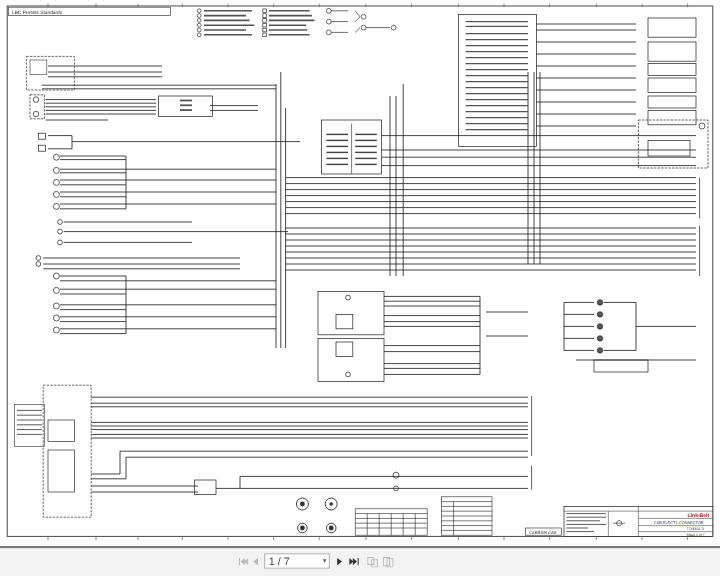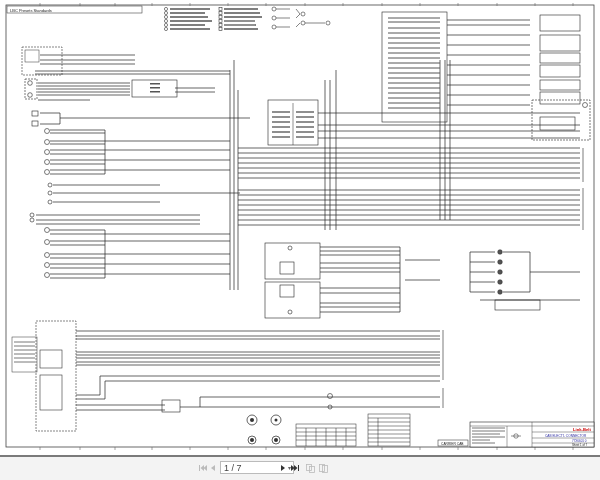--- a/index.html
+++ b/index.html
@@ -3,21 +3,21 @@
 <meta charset="utf-8">
 <style>
   html,body{margin:0;padding:0;}
   body{width:600px;height:480px;overflow:hidden;background:#f3f3f3;font-family:"Liberation Sans",sans-serif;position:relative;}
   .viewer{position:absolute;left:0;top:0;width:600px;height:455px;background:#fff;}
   .sheet{position:absolute;left:0;top:0;width:600px;height:455px;}
   .toolbar-sep{position:absolute;left:0;top:455px;width:600px;height:2px;background:#7a7a7a;}
   .toolbar{position:absolute;left:0;top:457px;width:600px;height:23px;background:#f3f3f3;}
   .tb-btn{position:absolute;top:5px;height:12px;display:flex;align-items:center;justify-content:center;color:#555;font-size:9px;cursor:pointer;}
   .tb-btn.disabled{color:#bbb;}
-  .page-box{position:absolute;left:220px;top:4px;width:74px;height:13px;border:1px solid #bbb;background:#fff;font-size:9px;color:#444;line-height:13px;padding-left:3px;box-sizing:border-box;}
+  .page-box{position:absolute;left:220px;top:4px;width:55px;height:13px;border:1px solid #bbb;background:#fff;font-size:9px;color:#444;line-height:13px;padding-left:3px;box-sizing:border-box;}
   .page-drop{position:absolute;right:2px;top:0;font-size:6px;color:#666;}
   svg text{font-family:"Liberation Sans",sans-serif;}
 </style>
 </head>
 <body>
 
 <div class="viewer">
   <svg class="sheet" width="600" height="455" viewBox="0 0 600 455">
 
     <rect x="6" y="5" width="588" height="442" fill="none" stroke="#444" stroke-width="0.8"></rect>

